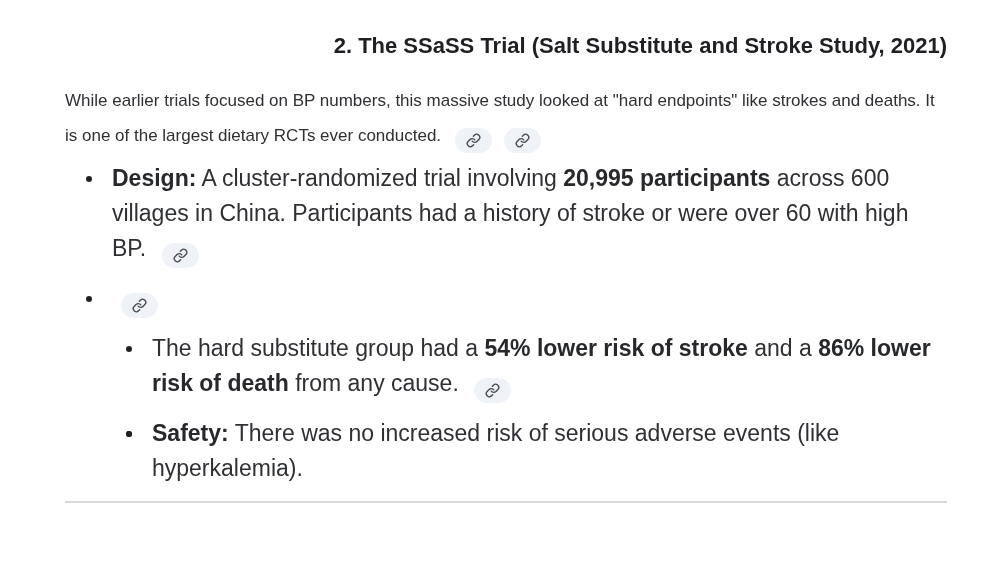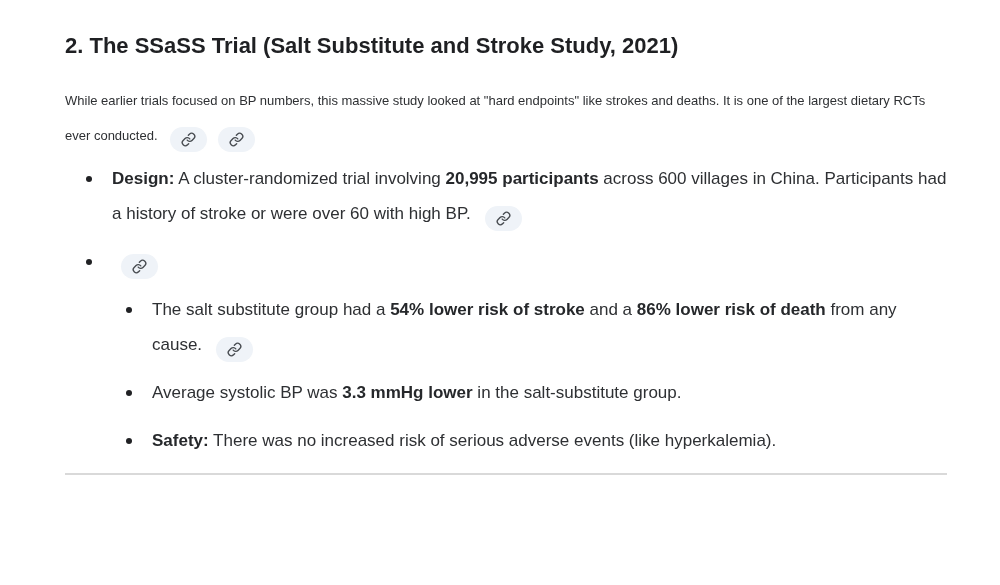--- a/index.html
+++ b/index.html
@@ -17,37 +17,38 @@
     width: 882px;
     margin: 30px 53px 0 65px;
     color: #2e3033;
   }
   .heading {
     font-size: 22px;
     line-height: 32px;
     font-weight: 700;
     color: #1f2023;
     margin: 2px 0 21px 0;
+    text-align: right;
   }
   .para {
-    font-size: 13px;
+    font-size: 17px;
     line-height: 35px;
     margin: 0 0 8px 0;
     color: #2e3033;
   }
   b, strong {
     font-weight: 700;
     color: #26282b;
   }
   .list { margin: 0; }
   .li {
     position: relative;
     padding-left: 47px;
     margin-bottom: 13px;
-    font-size: 17px;
+    font-size: 23px;
     line-height: 35px;
     color: #2e3033;
   }
   .li.lvl2 { margin-left: 40px; }
   .dot {
     position: absolute;
     left: 21px;
     top: 15px;
     width: 6px;
     height: 6px;
@@ -117,32 +118,32 @@
             <svg width="15" height="15" viewBox="0 0 24 24" fill="none" stroke="#474b50" stroke-width="2.2" stroke-linecap="round" stroke-linejoin="round">
       <path d="M10 13a5 5 0 0 0 7.54.54l3-3a5 5 0 0 0-7.07-7.07l-1.72 1.71"></path>
       <path d="M14 11a5 5 0 0 0-7.54-.54l-3 3a5 5 0 0 0 7.07 7.07l1.71-1.71"></path>
     </svg>
           </span>
 </span>
     </div>
 
 
     <div class="li lvl2">
-      <span class="dot"></span><span><span>The salt substitute group had a </span><b>54% lower risk of stroke</b><span> and a </span><b>86% lower risk of death</b><span> from any cause.</span></span><span class="chips">
+      <span class="dot"></span><span><span>The hard substitute group had a </span><b>54% lower risk of stroke</b><span> and a </span><b>86% lower risk of death</b><span> from any cause.</span></span><span class="chips">
   <span class="chip">
             <svg width="15" height="15" viewBox="0 0 24 24" fill="none" stroke="#474b50" stroke-width="2.2" stroke-linecap="round" stroke-linejoin="round">
       <path d="M10 13a5 5 0 0 0 7.54.54l3-3a5 5 0 0 0-7.07-7.07l-1.72 1.71"></path>
       <path d="M14 11a5 5 0 0 0-7.54-.54l-3 3a5 5 0 0 0 7.07 7.07l1.71-1.71"></path>
     </svg>
           </span>
 </span>
     </div>
 
     <div class="li lvl2">
-      <span class="dot"></span><span><span>Average systolic BP was </span><b>3.3 mmHg lower</b><span> in the salt-substitute group.</span></span><span class="chips"></span>
+      <span class="dot"></span><span class="chips"></span>
     </div>
 
     <div class="li lvl2">
       <span class="dot"></span><span><b>Safety:</b><span> There was no increased risk of serious adverse events (like hyperkalemia).</span></span><span class="chips"></span>
     </div>
 
   </div>
 
   <hr class="divider">
 

